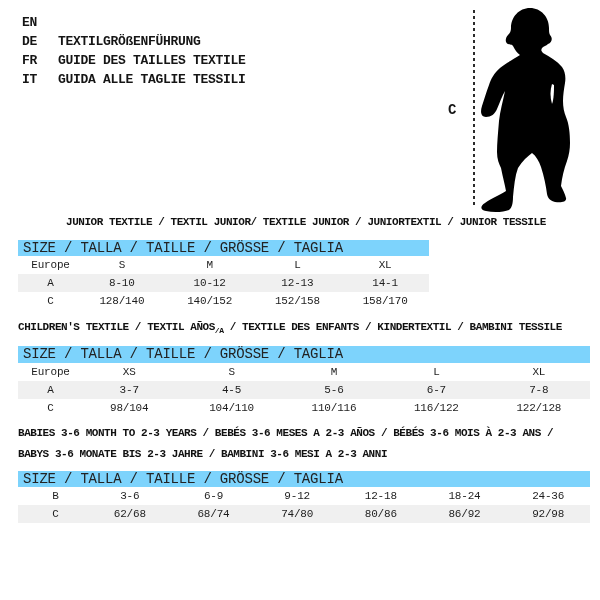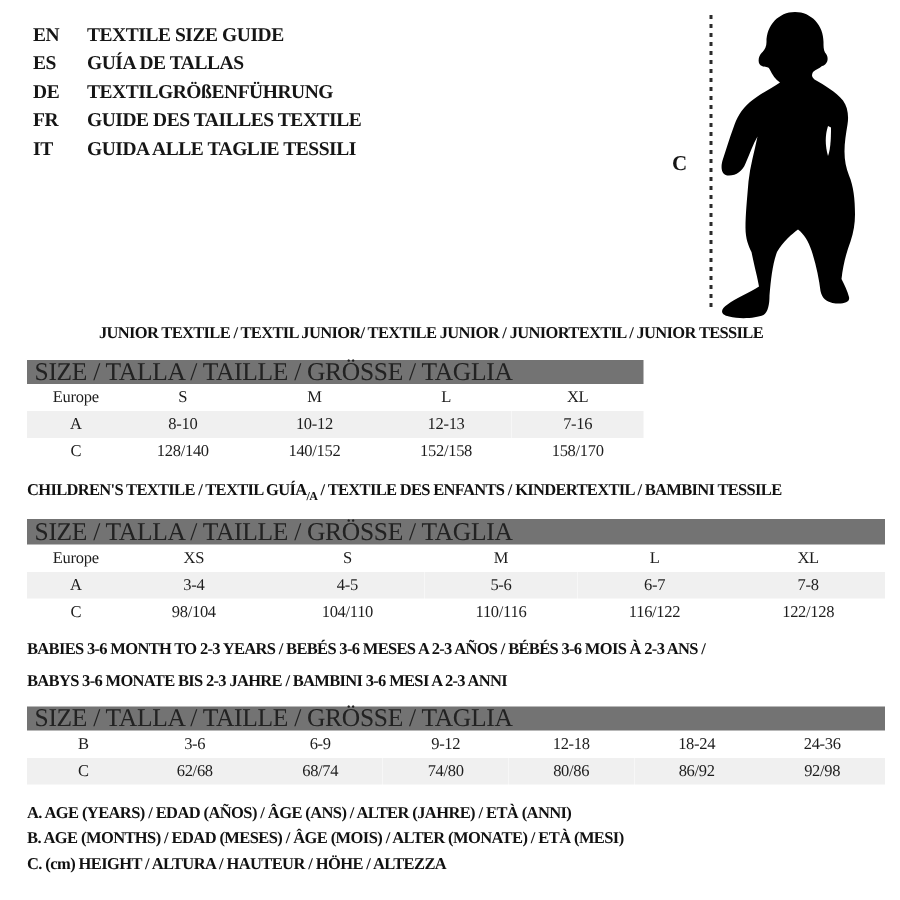--- a/index.html
+++ b/index.html
@@ -1,17 +1,17 @@
 <!DOCTYPE html>
 <html><head>
 <meta charset="utf-8">
 <style>
   html,body{margin:0;padding:0;background:#fff;}
   #page{position:relative;width:600px;height:600px;background:#ffffff;overflow:hidden;
-        font-family:Liberation Serif, serif;color:#1a1a1a;}
+        font-family:Liberation Mono, monospace;color:#1a1a1a;}
 
   
   #lang-list{position:absolute;left:22px;top:13px;}
   .lang-row{display:flex;height:19px;line-height:19px;
             font-size:13px;font-weight:bold;letter-spacing:-0.3px;color:#151515;}
   .lang-code{width:36px;}
   .lang-label{white-space:nowrap;}
 
   
   #figure-area{position:absolute;left:440px;top:0;width:160px;height:220px;}
@@ -20,21 +20,21 @@
                background:repeating-linear-gradient(to bottom,#2b2b2b 0 3px,transparent 3px 6px);}
   #c-label{position:absolute;left:8px;top:102px;font-size:14px;font-weight:bold;color:#151515;}
 
   
   .sec-title{position:absolute;left:18px;font-size:11px;font-weight:bold;letter-spacing:-0.45px;
              white-space:nowrap;color:#111;}
   .sub{font-size:8px;vertical-align:sub;}
 
   
   .tbl{position:absolute;left:18px;}
-  .size-bar{background:#737373;color:#222;font-size:17px;letter-spacing:-0.2px;
+  .size-bar{background:#7dd3fc;color:#222;font-size:14px;letter-spacing:-0.2px;
             height:16px;line-height:16px;padding-left:5px;box-sizing:border-box;}
   .tbl table{border-collapse:collapse;table-layout:fixed;width:100%;}
   .tbl td{font-size:11px;letter-spacing:-0.2px;height:18px;padding:0;text-align:center;
           color:#1d1d1d;overflow:hidden;white-space:nowrap;}
   .tbl td.lbl{text-align:center;padding-left:5px;}
   tr.r-alt td{background:#f0f0f0;}
   tr.r-white td{background:#ffffff;}
 
   
   #legend{position:absolute;left:18px;top:534px;}
@@ -42,25 +42,20 @@
               letter-spacing:-0.4px;white-space:nowrap;color:#111;}
 </style>
 </head>
 <body>
 
 <div id="page">
 
   <div id="lang-list">
     <div class="lang-row">
       <span class="lang-code">EN</span>
-      <span class="lang-label">TEXTILE SIZE GUIDE</span>
-    </div>
-    <div class="lang-row">
-      <span class="lang-code">ES</span>
-      <span class="lang-label">GUÍA DE TALLAS</span>
     </div>
     <div class="lang-row">
       <span class="lang-code">DE</span>
       <span class="lang-label">TEXTILGRÖßENFÜHRUNG</span>
     </div>
     <div class="lang-row">
       <span class="lang-code">FR</span>
       <span class="lang-label">GUIDE DES TAILLES TEXTILE</span>
     </div>
     <div class="lang-row">
@@ -107,34 +102,34 @@
         <td>S</td>
         <td>M</td>
         <td>L</td>
         <td>XL</td>
       </tr>
       <tr class="r-alt">
         <td class="lbl">A</td>
         <td>8-10</td>
         <td>10-12</td>
         <td>12-13</td>
-        <td>7-16</td>
+        <td>14-1</td>
       </tr>
       <tr class="r-white">
         <td class="lbl">C</td>
         <td>128/140</td>
         <td>140/152</td>
         <td>152/158</td>
         <td>158/170</td>
       </tr>
     </tbody>
       </table>
   </div>
 
-  <div class="sec-title" style="top:321px;"><span>CHILDREN'S TEXTILE / TEXTIL GUÍA</span><span class="sub">/A</span><span> / TEXTILE DES ENFANTS / KINDERTEXTIL / BAMBINI TESSILE</span></div>
+  <div class="sec-title" style="top:321px;"><span>CHILDREN'S TEXTILE / TEXTIL AÑOS</span><span class="sub">/A</span><span> / TEXTILE DES ENFANTS / KINDERTEXTIL / BAMBINI TESSILE</span></div>
   <div class="tbl" style="top:346px;width:572px;">
     <div class="size-bar" style="height:17px;line-height:17px;">SIZE / TALLA / TAILLE / GRÖSSE / TAGLIA</div>
     <table>
       <colgroup>
           <col style="width:60px">
           <col>
           <col>
           <col>
           <col>
           <col>
@@ -143,21 +138,21 @@
           <tr class="r-white">
         <td class="lbl">Europe</td>
         <td>XS</td>
         <td>S</td>
         <td>M</td>
         <td>L</td>
         <td>XL</td>
       </tr>
       <tr class="r-alt">
         <td class="lbl">A</td>
-        <td>3-4</td>
+        <td>3-7</td>
         <td>4-5</td>
         <td>5-6</td>
         <td>6-7</td>
         <td>7-8</td>
       </tr>
       <tr class="r-white">
         <td class="lbl">C</td>
         <td>98/104</td>
         <td>104/110</td>
         <td>110/116</td>
@@ -198,19 +193,14 @@
         <td>68/74</td>
         <td>74/80</td>
         <td>80/86</td>
         <td>86/92</td>
         <td>92/98</td>
       </tr>
     </tbody>
       </table>
   </div>
 
-  <div id="legend">
-    <div class="legend-row">A. AGE (YEARS) / EDAD (AÑOS) / ÂGE (ANS) / ALTER (JAHRE) / ETÀ (ANNI)</div>
-    <div class="legend-row">B. AGE (MONTHS) / EDAD (MESES) / ÂGE (MOIS) / ALTER (MONATE) / ETÀ (MESI)</div>
-    <div class="legend-row">C. (cm) HEIGHT / ALTURA / HAUTEUR / HÖHE / ALTEZZA</div>
-  </div>
 
 </div>
 
 </body></html>

